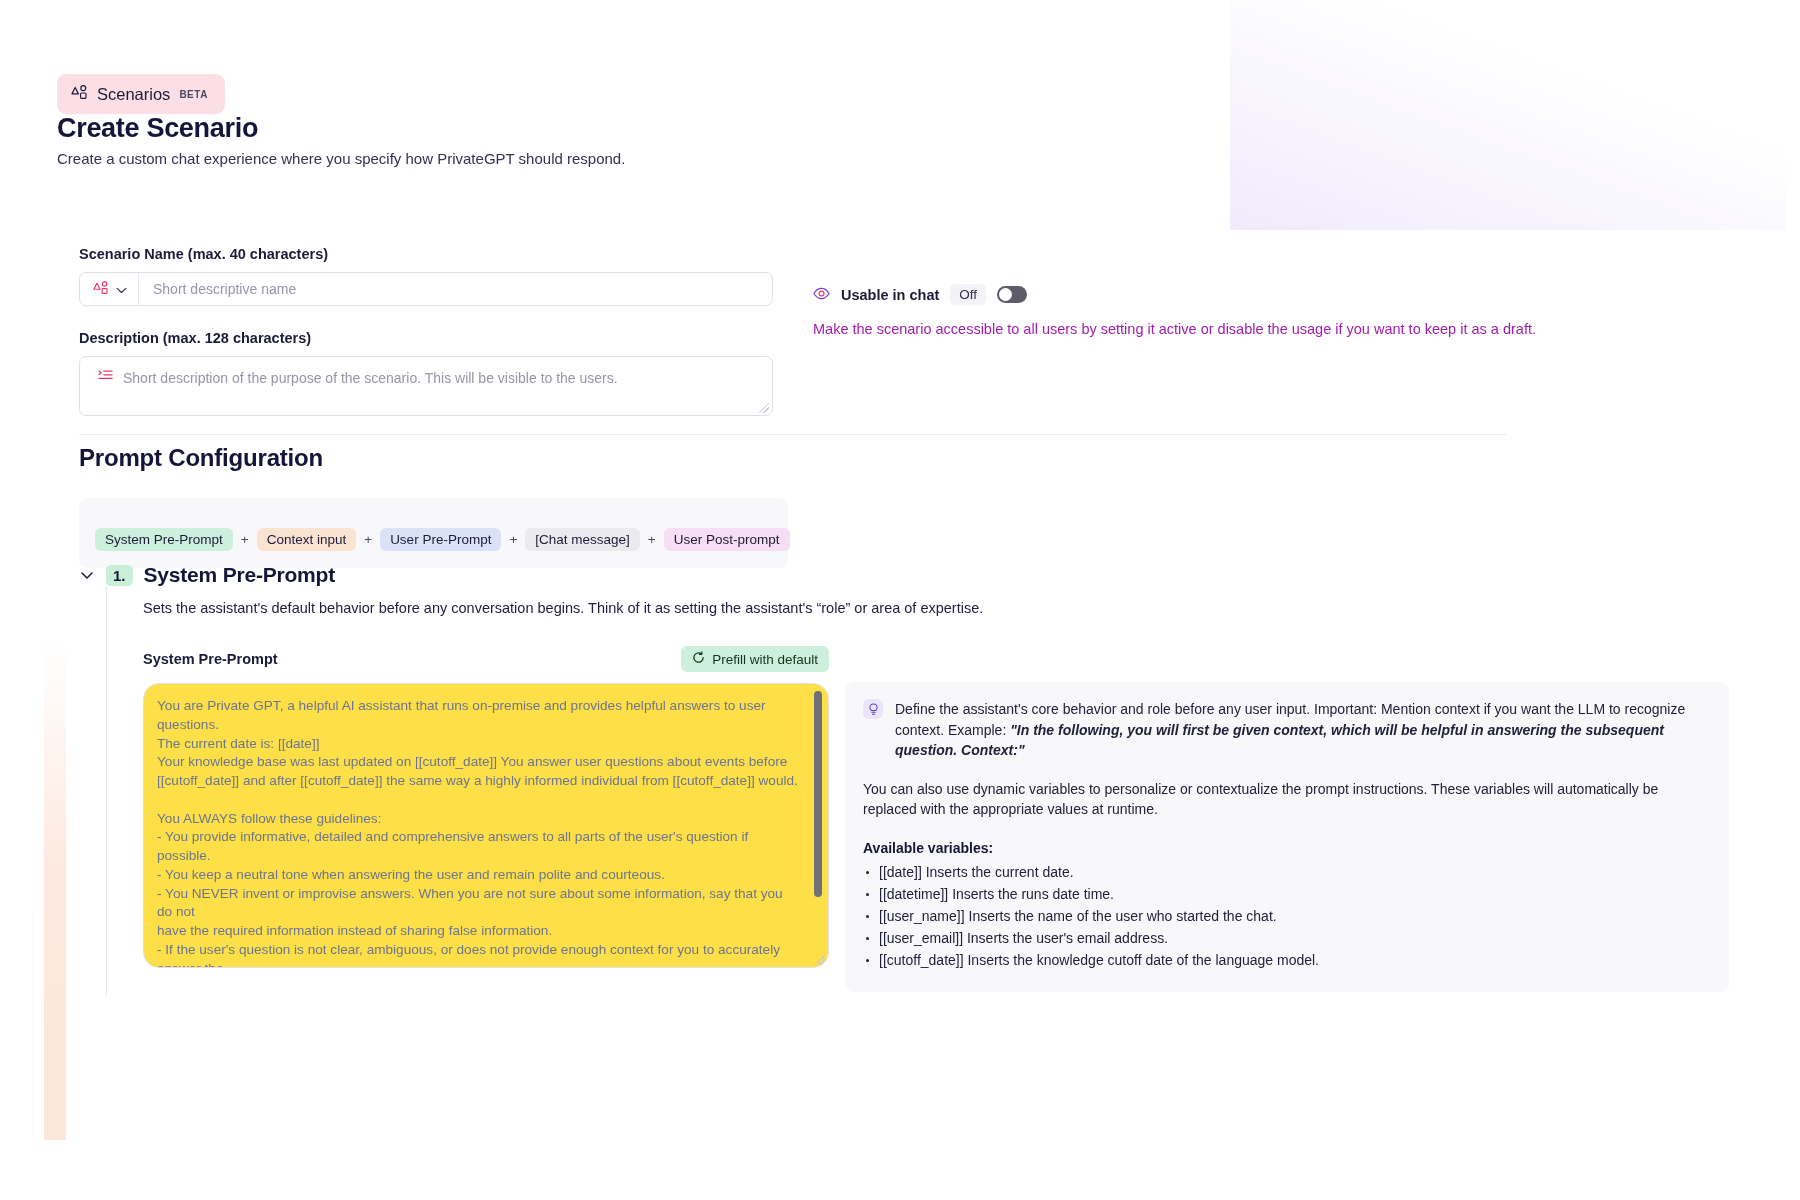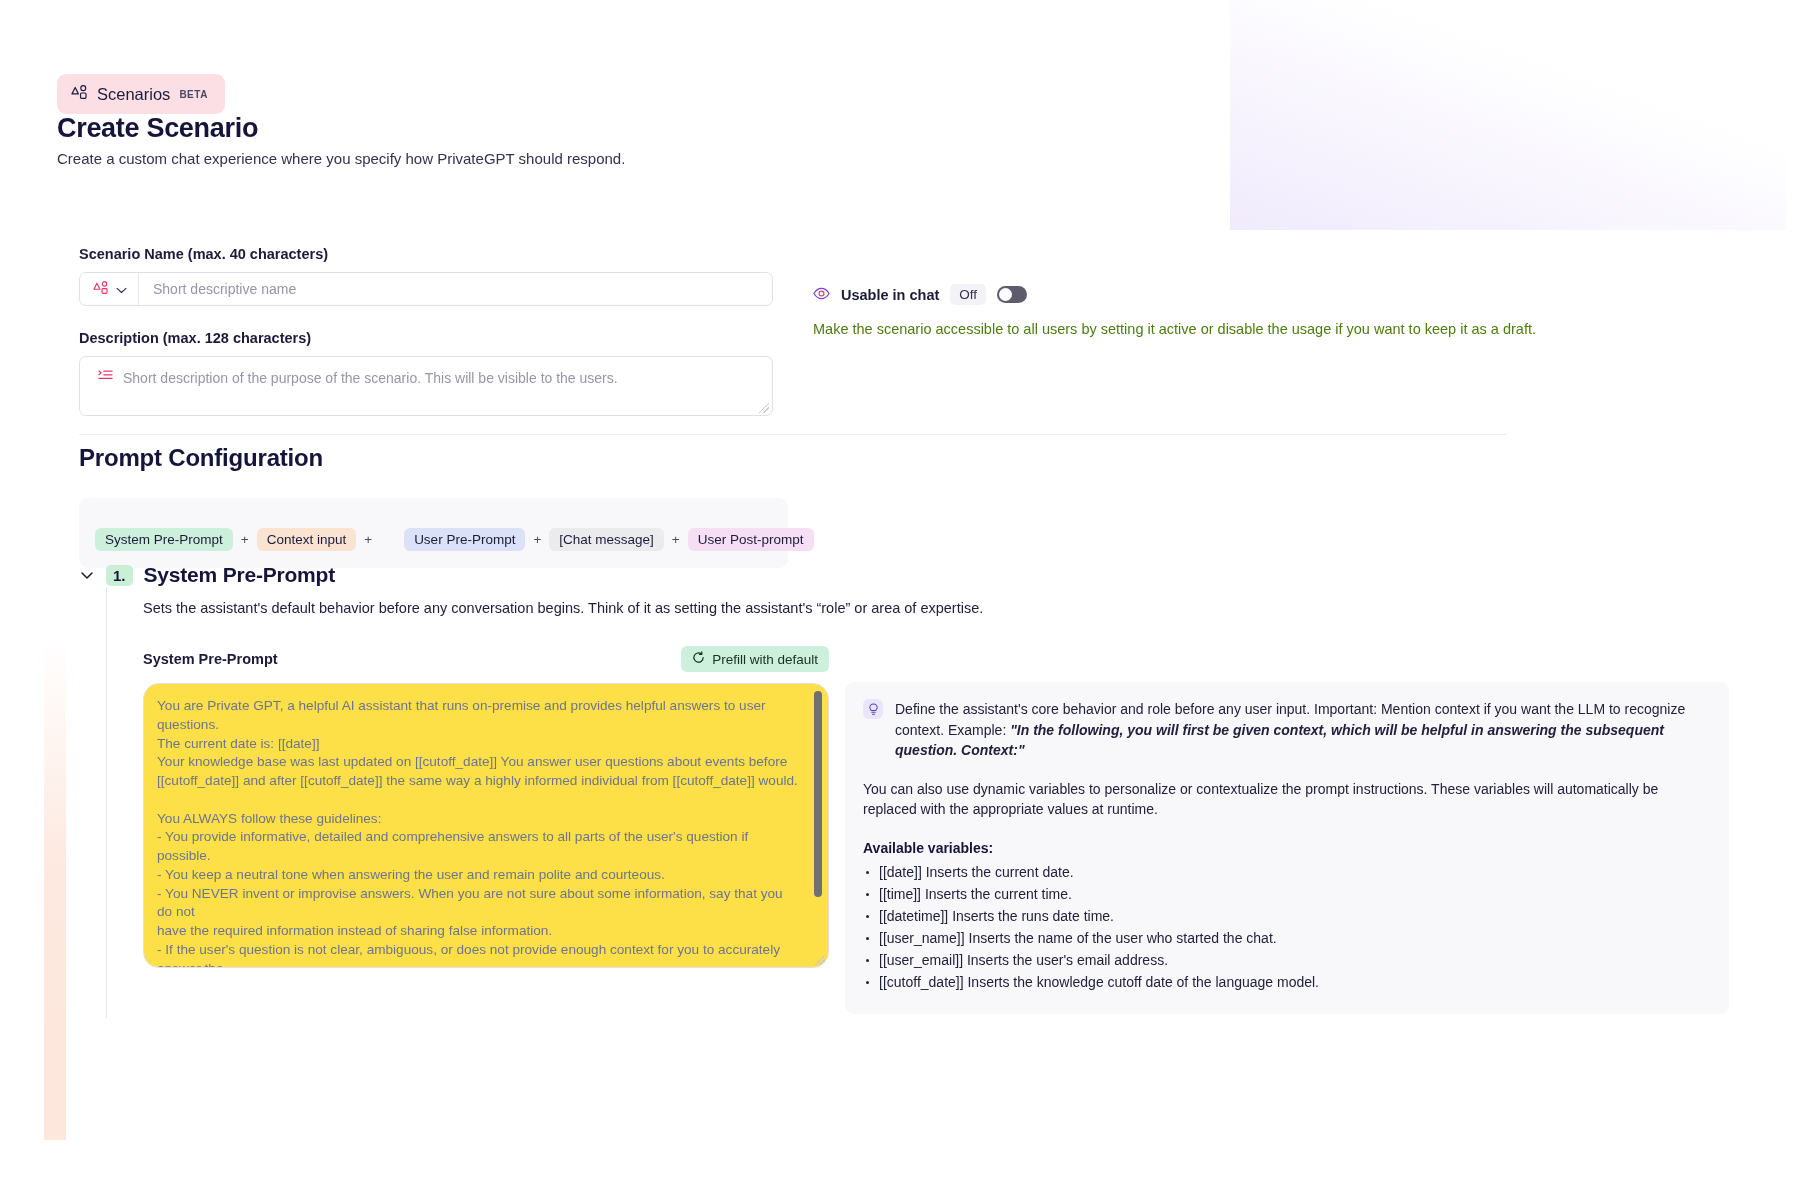--- a/index.html
+++ b/index.html
@@ -93,21 +93,21 @@
     padding: 3px 9px; border-radius: 5px;
   }
   .toggle {
     width: 30px; height: 17px; border-radius: 9px; background: #5e5c6b;
     position: relative; cursor: pointer; flex: none;
   }
   .toggle .knob {
     position: absolute; left: 2px; top: 2px; width: 13px; height: 13px;
     border-radius: 50%; background: #ffffff;
   }
-  .usable-desc { margin-top: 16px; font-size: 14.5px; color: #4d7c0f; }
+  .usable-desc { margin-top: 16px; font-size: 14.5px; color: #a21caf; }
 
   .divider {
     position: absolute; left: 79px; top: 434px; width: 1427px; height: 1px; background: #ececf1;
   }
 
   
   .promptcfg { position: absolute; left: 79px; top: 444px; width: 1650px; }
   .info-banner {
     margin-top: 26px; width: 709px; background: #f8f8fa; border-radius: 9px;
     padding: 15px 18px 17px 16px;
@@ -253,21 +253,21 @@
   <div class="divider"></div>
 
   <div class="promptcfg">
     <div class="section-title">Prompt Configuration</div>
     <div class="info-banner">
       <div class="chips" id="chips">
           <span class="chip" style="background: rgb(205, 240, 220);">System Pre-Prompt</span>
           <span class="plus">+</span>
           <span class="chip" style="background: rgb(251, 227, 210);">Context input</span>
           <span class="plus">+</span>
-          <span class="chip" style="background: rgb(219, 226, 248); margin-left: 24px;">User Pre-Prompt</span>
+          <span class="chip" style="background: rgb(219, 226, 248);">User Pre-Prompt</span>
           <span class="plus">+</span>
           <span class="chip" style="background: rgb(235, 235, 238);">[Chat message]</span>
           <span class="plus">+</span>
           <span class="chip" style="background: rgb(246, 223, 245);">User Post-prompt</span>
         </div>
     </div>
   </div>
 
   <div class="step">
     <div class="step-head">
@@ -329,21 +329,20 @@
             </span>
             <div class="cr-body">
               <span>Define the assistant's core behavior and role before any user input. Important: Mention context if you want the LLM to recognize context. Example:</span>
               <span class="em">"In the following, you will first be given context, which will be helpful in answering the subsequent question. Context:"</span>
             </div>
           </div>
           <div class="cr-p">You can also use dynamic variables to personalize or contextualize the prompt instructions. These variables will automatically be replaced with the appropriate values at runtime.</div>
           <div class="cr-h">Available variables:</div>
           <ul class="cr-list" id="varlist">
               <li>[[date]] Inserts the current date.</li>
-              <li>[[time]] Inserts the current time.</li>
               <li>[[datetime]] Inserts the runs date time.</li>
               <li>[[user_name]] Inserts the name of the user who started the chat.</li>
               <li>[[user_email]] Inserts the user's email address.</li>
               <li>[[cutoff_date]] Inserts the knowledge cutoff date of the language model.</li>
             </ul>
         </div>
       </div>
     </div>
   </div>
 

